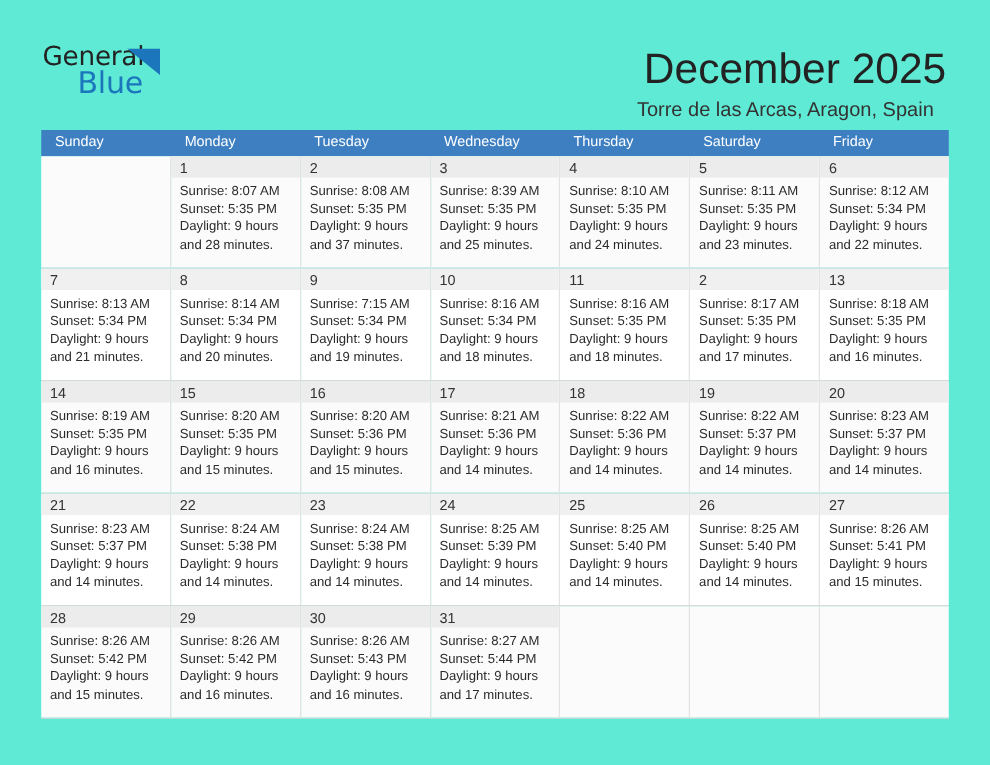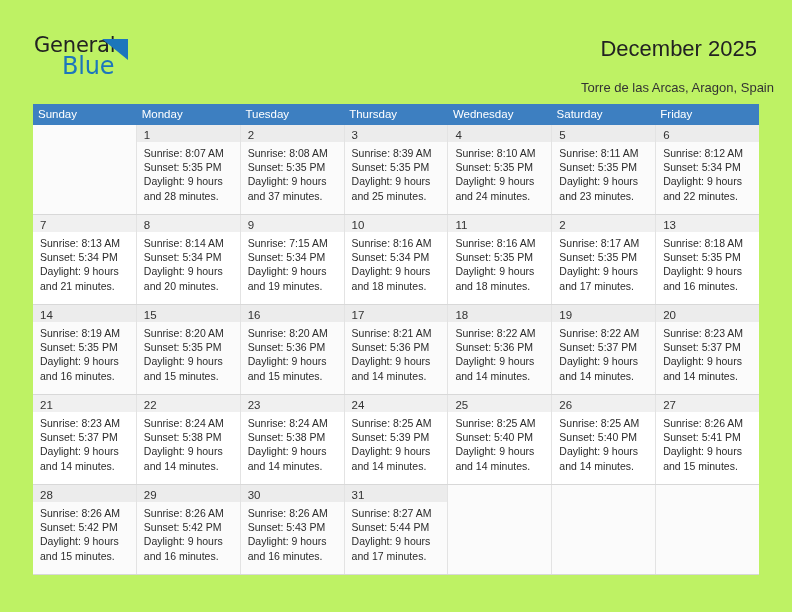--- a/index.html
+++ b/index.html
@@ -9,21 +9,21 @@
     width: 792px;
     height: 612px;
     background: #ffffff;
     font-family: "Liberation Sans", sans-serif;
     -webkit-font-smoothing: antialiased;
   }
   .page {
     position: relative;
     width: 792px;
     height: 612px;
-    background: #bef264;
+    background: #5eead4;
     overflow: hidden;
   }
 
   
   .header {
     position: absolute;
     left: 0;
     top: 0;
     width: 792px;
     height: 103px;
@@ -62,31 +62,31 @@
     width: 0;
     height: 0;
     border-top: 21px solid #1c76bc;
     border-left: 26px solid transparent;
   }
 
   .title {
     position: absolute;
     right: 35px;
     top: 36px;
-    font-size: 22px;
+    font-size: 34px;
     color: #222222;
     text-align: left;
     white-space: nowrap;
     letter-spacing: 0px;
   }
   .subtitle {
     position: absolute;
-    right: 18px;
+    right: 45px;
     top: 80px;
-    font-size: 13px;
+    font-size: 16px;
     color: #333333;
     text-align: right;
     white-space: nowrap;
   }
 
   
   .calendar {
     position: absolute;
     left: 33px;
     top: 104px;
@@ -96,21 +96,21 @@
     display: flex;
     width: 100%;
     height: 21px;
     background: #3d7fc1;
   }
   .weekday {
     flex: 1 1 0;
     color: #ffffff;
     font-size: 11.5px;
     line-height: 21px;
-    padding-left: 5px;
+    padding-left: 11px;
     white-space: nowrap;
     overflow: hidden;
   }
   .week-row {
     display: flex;
     width: 100%;
     height: 90px;
     border-bottom: 1px solid #d8d8d8;
   }
   .week-row.shaded .day-cell { background: #fbfbfb; }
@@ -160,22 +160,22 @@
 
     <div class="title">December 2025</div>
     <div class="subtitle">Torre de las Arcas, Aragon, Spain</div>
   </div>
 
   <div class="calendar">
     <div class="weekday-row" id="weekday-row">
         <div class="weekday">Sunday</div>
         <div class="weekday">Monday</div>
         <div class="weekday">Tuesday</div>
+        <div class="weekday">Wednesday</div>
         <div class="weekday">Thursday</div>
-        <div class="weekday">Wednesday</div>
         <div class="weekday">Saturday</div>
         <div class="weekday">Friday</div>
       </div>
     <div id="weeks-container">
         <div class="week-row shaded">
           <div class="day-cell empty">
             <div class="day-num-band"></div>
           </div>
           <div class="day-cell">
             <div class="day-num-band"><span class="day-num">1</span></div>

